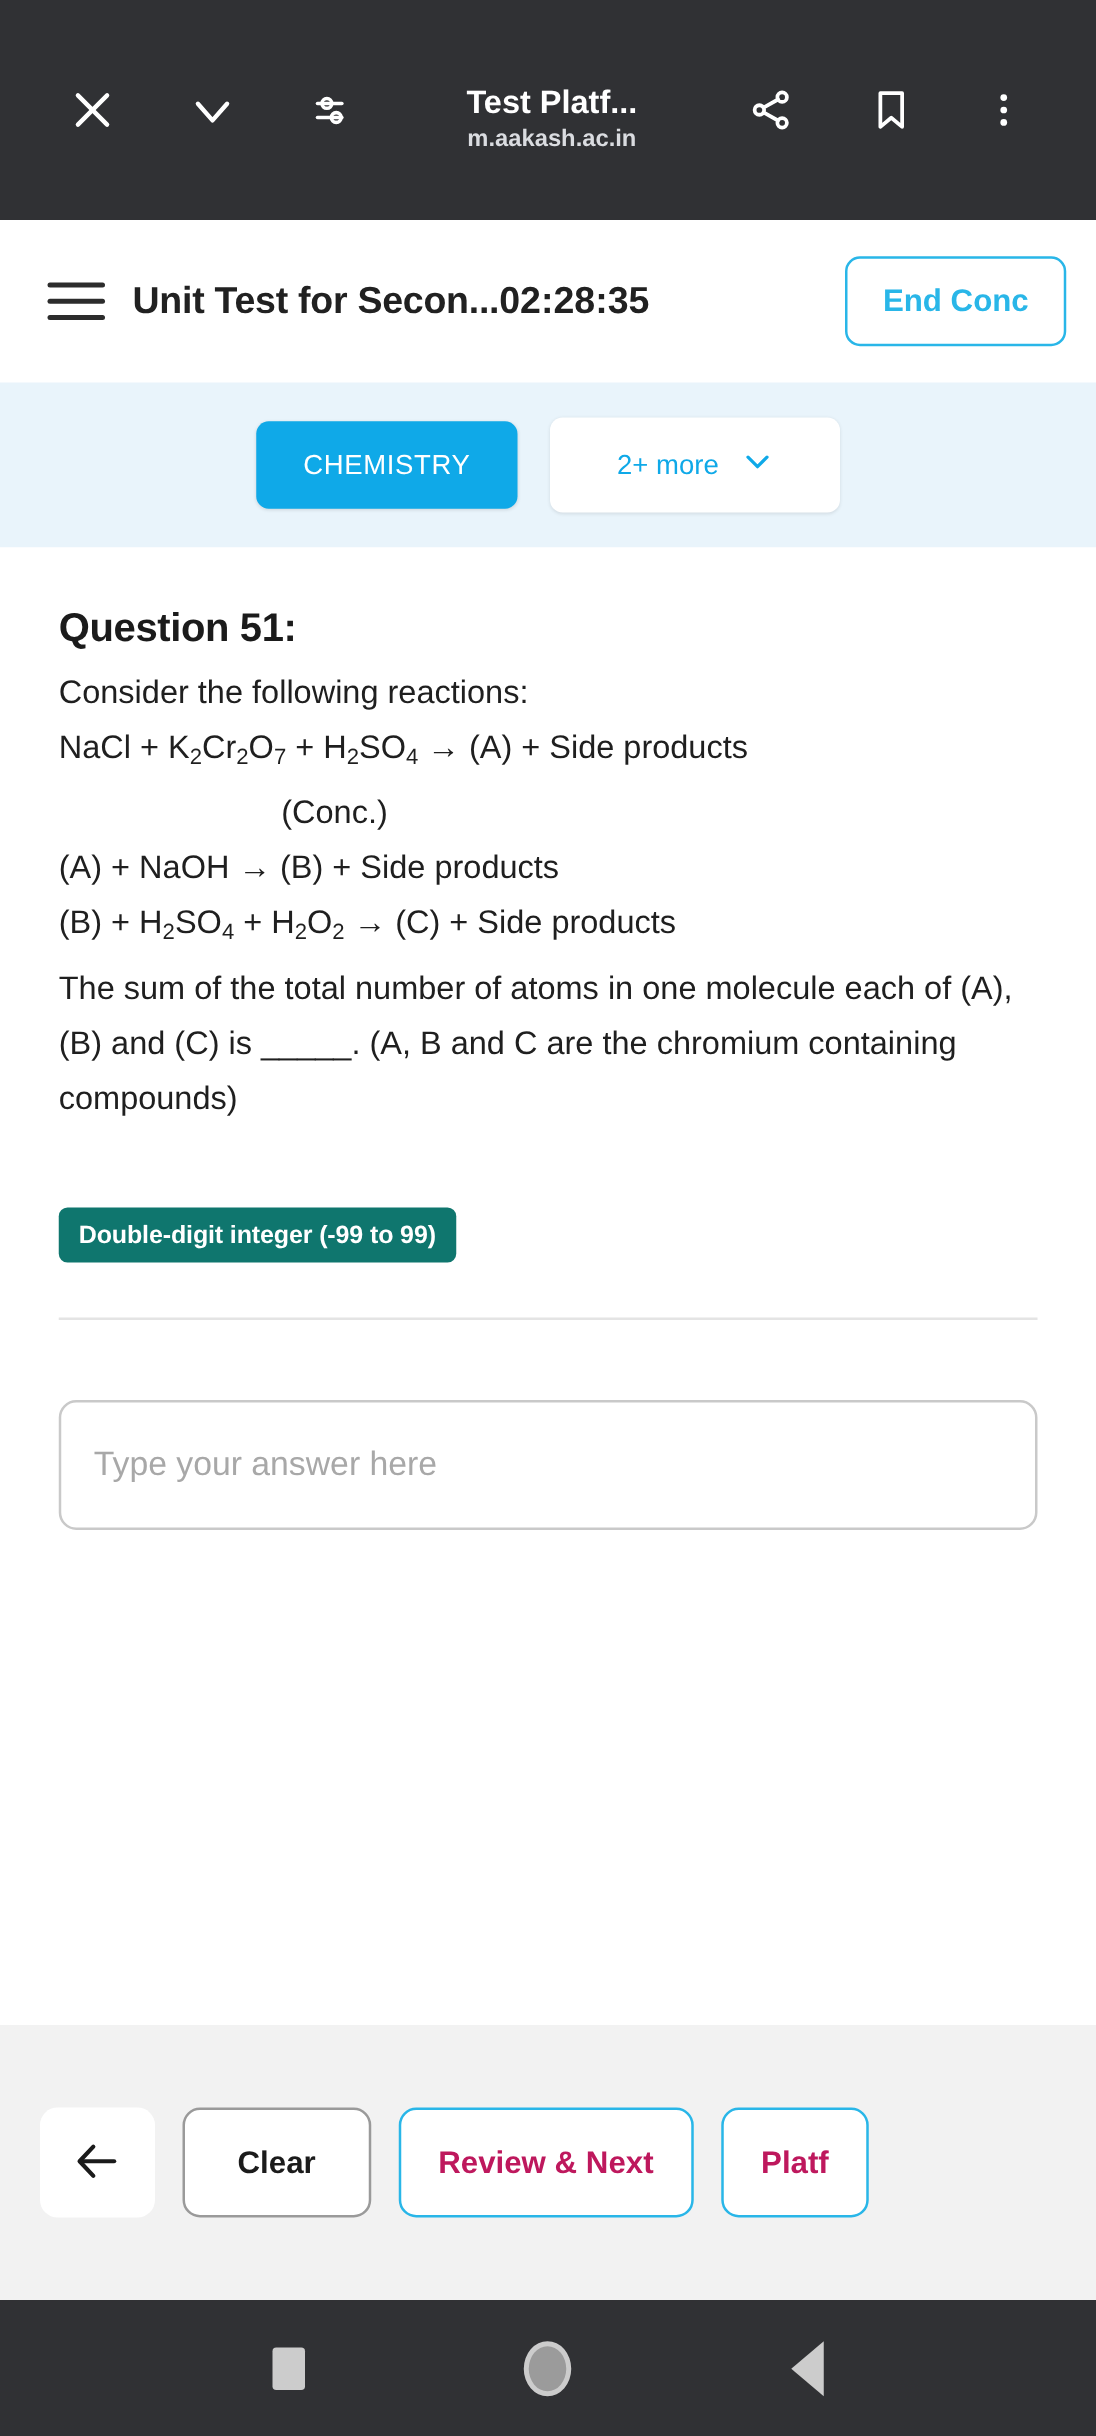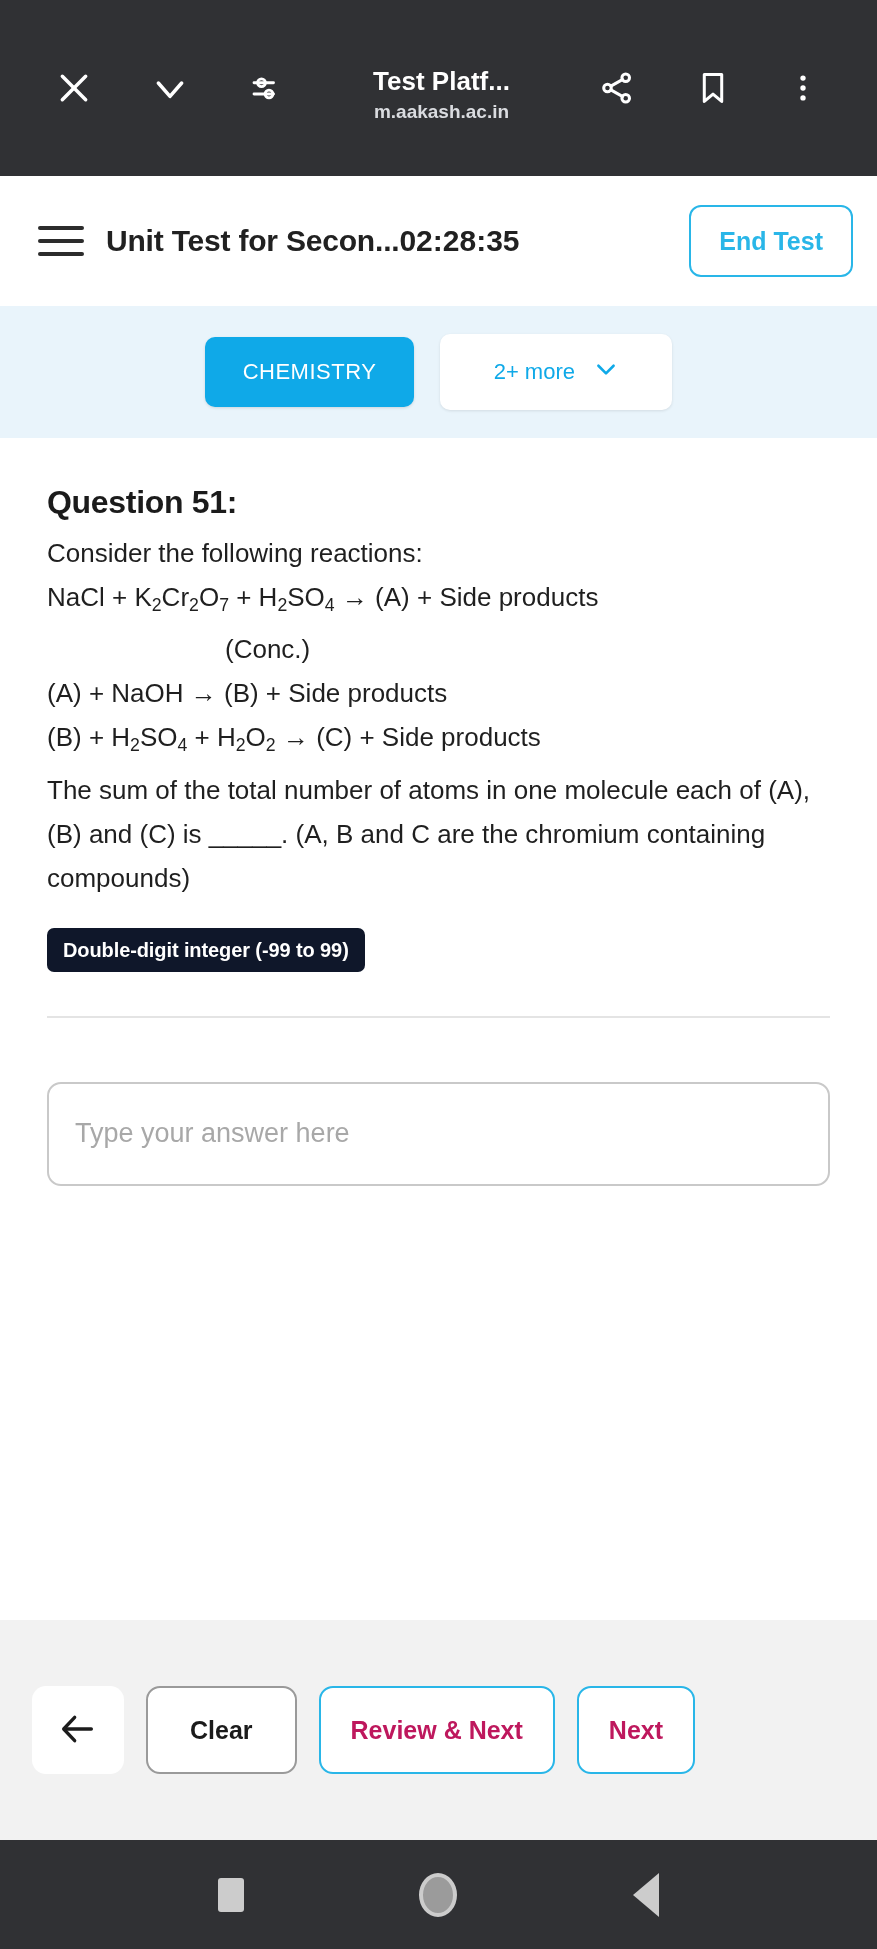--- a/index.html
+++ b/index.html
@@ -177,28 +177,28 @@
     color: #1f1f1f;
   }
   .q-line { white-space: nowrap; }
   .q-para { white-space: normal; }
   .indent-conc { padding-left: 178px; }
   .indent-dilute { padding-left: 42px; }
   sub { font-size: 0.68em; vertical-align: -0.3em; }
 
   .badge {
     display: inline-block;
-    background: #0f172a;
+    background: #0f766e;
     color: #ffffff;
     font-size: 20px;
     font-weight: bold;
     border-radius: 7px;
     padding: 10px 16px;
     line-height: 24px;
-    margin-top: 28px;
+    margin-top: 66px;
     letter-spacing: -0.1px;
   }
   .divider {
     height: 2px;
     background: #e4e4e4;
     margin: 44px 0 0 0;
   }
   .answer-input {
     width: 100%;
     height: 104px;
@@ -344,21 +344,21 @@
 
   <div class="app-header">
     <div class="hamburger">
       <span></span>
         <span></span>
         <span></span>
     </div>
     <div class="test-title">Unit Test for Secon...</div>
     <div class="timer">02:28:35</div>
     <div class="header-spacer"></div>
-    <button class="end-test-btn">End Test</button>
+    <button class="end-test-btn">End Conc</button>
   </div>
 
   <div class="tabs-bar">
     <div class="tab-active">CHEMISTRY</div>
     <div class="tab-more">
       <span>2+ more</span>
       <span>
         <svg width="26" height="26" viewBox="0 0 24 24" fill="none" stroke="#0fa9e8" stroke-width="2.4" stroke-linecap="round" stroke-linejoin="round">
           <polyline points="5,9 12,16 19,9"></polyline>
         </svg>
@@ -397,21 +397,21 @@
     <button class="btn-back">
       <span>
         <svg width="40" height="40" viewBox="0 0 24 24" fill="none" stroke="#1b1b1b" stroke-width="2" stroke-linecap="round" stroke-linejoin="round">
           <line x1="20" y1="12" x2="4" y2="12"></line>
             <polyline points="10,5 3.4,12 10,19"></polyline>
         </svg>
       </span>
     </button>
     <button class="btn-clear">Clear</button>
     <button class="btn-outline-cyan">Review &amp; Next</button>
-    <button class="btn-outline-cyan">Next</button>
+    <button class="btn-outline-cyan">Platf</button>
   </div>
 
   <div class="nav-bar">
     <div class="nav-square"></div>
     <div class="nav-circle"></div>
     <div class="nav-tri"></div>
   </div>
 
 </div>
 

